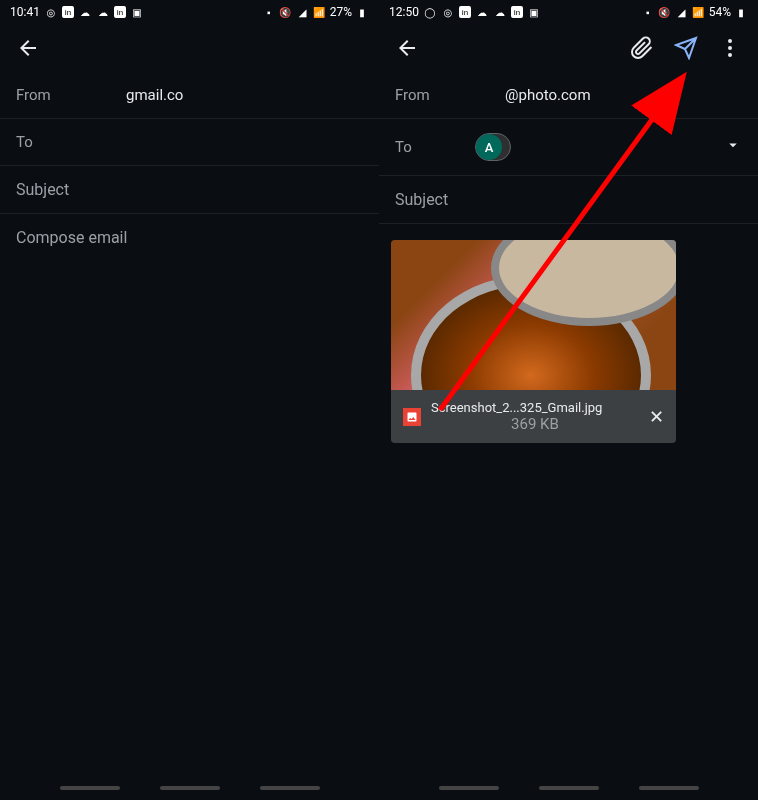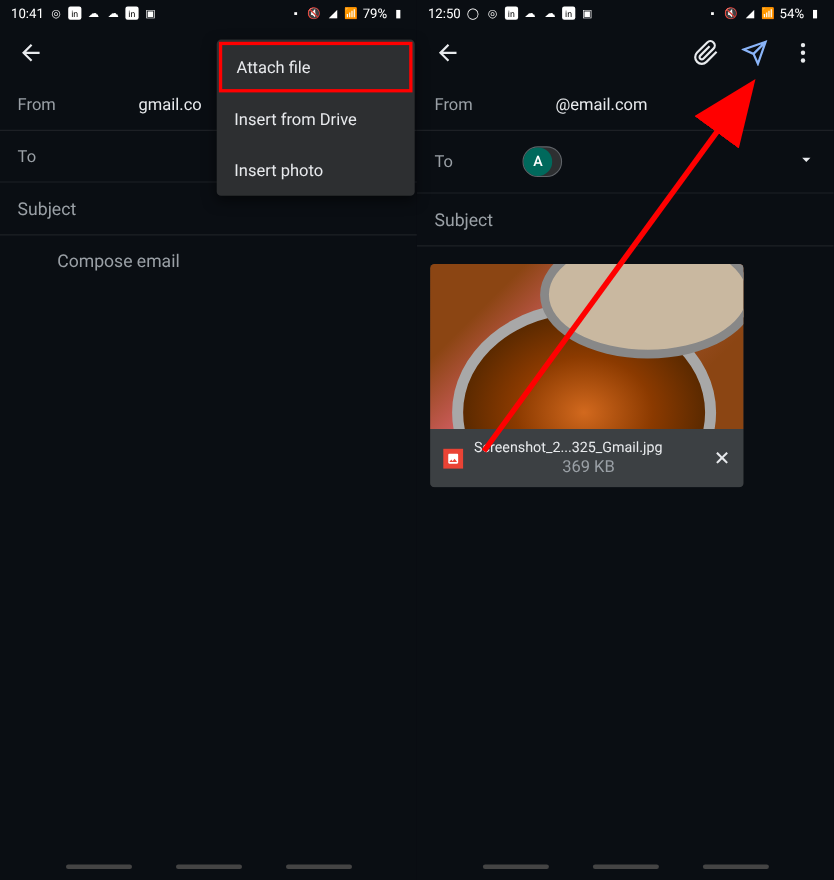--- a/index.html
+++ b/index.html
@@ -100,21 +100,20 @@
       padding-left: 30px;
     }
     .subject-row, .compose-row {
       padding: 14px 16px;
       color: #9aa0a6;
       font-size: 16px;
       border-bottom: 1px solid rgba(255,255,255,0.08);
     }
     .compose-row {
       border-bottom: none;
-      margin-left: 36px;
     }
     .chip {
       display: inline-flex;
       align-items: center;
       background: #2d2f31;
       border-radius: 16px;
       height: 28px;
       border: 1px solid #5f6368;
       padding-right: 8px;
     }
@@ -275,21 +274,21 @@
       <span class="status-icon">☁</span>
       <span class="status-icon">☁</span>
       <span class="status-icon" style="background:#fff;color:#000;font-size:8px;width:12px;height:12px;border-radius:2px;">in</span>
       <span class="status-icon">▣</span>
     </div>
     <div class="status-right">
       <span class="status-icon">▪</span>
       <span class="status-icon">🔇</span>
       <span class="status-icon">◢</span>
       <span class="status-icon">📶</span>
-      <span>79%</span>
+      <span>27%</span>
       <span class="status-icon">▮</span>
     </div>
   </div>
 
   <div class="toolbar">
     <div class="toolbar-left">
       <div class="back-arrow">
         <svg viewBox="0 0 24 24" fill="currentColor">
             <path d="M20 11H7.83l5.59-5.59L12 4l-8 8 8 8 1.41-1.41L7.83 13H20v-2z"></path>
           </svg>
@@ -307,25 +306,20 @@
   </div>
 
   <div class="subject-row">
     <span>Subject</span>
   </div>
 
   <div class="compose-row">
     <span>Compose email</span>
   </div>
 
-  <div class="dropdown-menu">
-    <div class="dropdown-item highlighted">Attach file</div>
-    <div class="dropdown-item">Insert from Drive</div>
-    <div class="dropdown-item">Insert photo</div>
-  </div>
 
   <div class="nav-bar">
     <div class="nav-pill"></div>
     <div class="nav-pill"></div>
     <div class="nav-pill"></div>
   </div>
 </div>
 
 <div class="screen">
   <div class="status-bar">
@@ -373,21 +367,21 @@
             <circle cx="12" cy="5" r="2"></circle>
             <circle cx="12" cy="12" r="2"></circle>
             <circle cx="12" cy="19" r="2"></circle>
           </svg>
       </div>
     </div>
   </div>
 
   <div class="field-row">
     <span class="field-label">From</span>
-    <span class="field-value">@email.com</span>
+    <span class="field-value">@photo.com</span>
   </div>
 
   <div class="field-row to-row">
     <div class="to-left">
       <span class="field-label">To</span>
       <div class="chip">
         <div class="chip-avatar">A</div>
       </div>
     </div>
     <div class="chevron-down">

